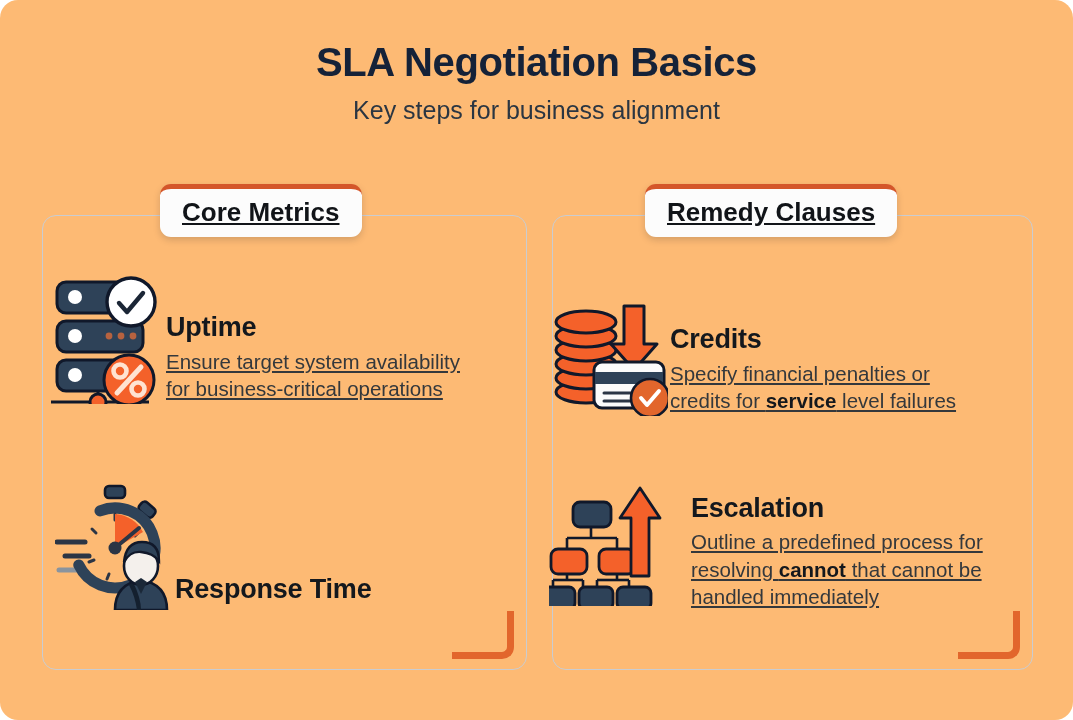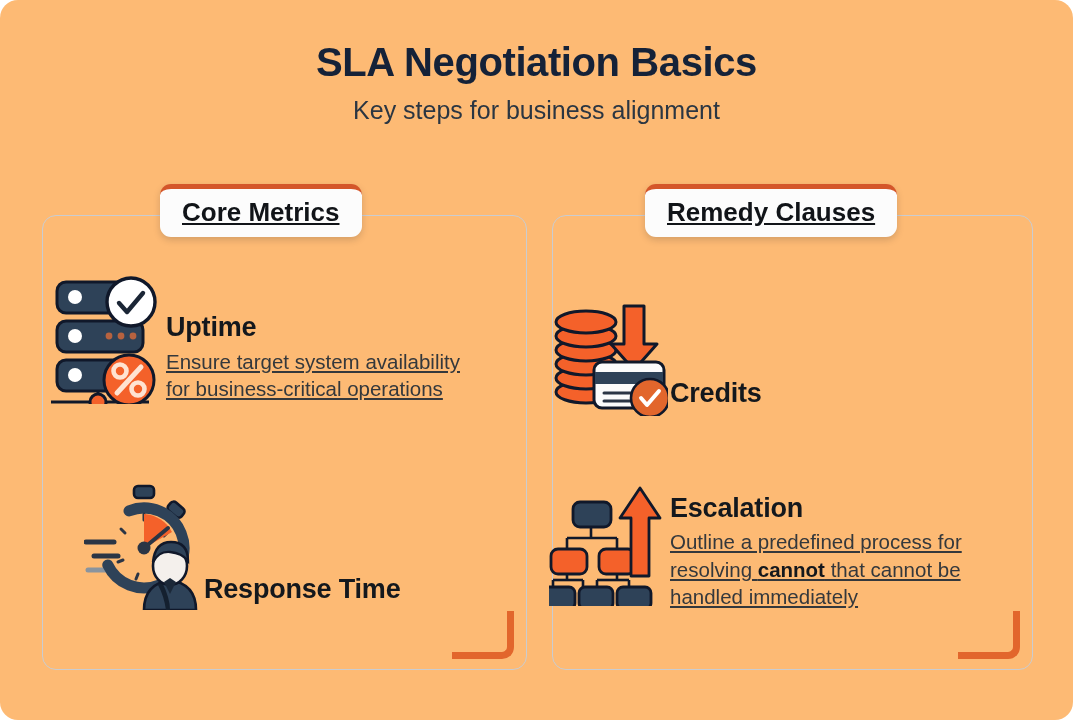--- a/index.html
+++ b/index.html
@@ -74,27 +74,27 @@
   }
   .item-desc{
     font-size:20.5px;color:#34383c;line-height:1.33;margin:0;
     font-weight:normal;
     text-decoration:underline;
   }
   .item-desc b{font-weight:bold;color:#14181d;}
 
   
   #item-uptime      {left:44px; top:270px; width:440px;}
-  #item-response    {left:44px; top:478px; width:460px;padding-left:38px;}
+  #item-response    {left:53px; top:478px; width:460px;}
   #item-credits     {left:548px;top:270px; width:450px;margin-top:12px;}
   #item-escalation  {left:548px;top:478px; width:450px;}
   #item-uptime .txt     {width:300px;}
   #item-response .txt   {width:330px;}
   #item-credits .txt    {width:320px;}
-  #item-escalation .txt {width:320px;}
+  #item-escalation .txt {width:320px;margin-left:21px;}
 </style>
 </head>
 <body>
 
 <div class="canvas">
 
   <div class="header">
     <h1 class="title">SLA Negotiation Basics</h1>
     <p class="subtitle">Key steps for business alignment</p>
   </div>
@@ -200,20 +200,21 @@
         <rect x="45" y="84" width="68" height="12" fill="#2e4258"></rect>
         <line x1="54" y1="105" x2="88" y2="105" stroke="#2b3545" stroke-width="3" stroke-linecap="round"></line>
         <line x1="54" y1="113" x2="80" y2="113" stroke="#2b3545" stroke-width="3" stroke-linecap="round"></line>
 
         <circle cx="100" cy="110" r="19" fill="#e2662c" stroke="#10182a" stroke-width="2.6"></circle>
         <path d="M91 110 l6 7 l12 -14" fill="none" stroke="#ffffff" stroke-width="4" stroke-linecap="round" stroke-linejoin="round"></path>
       </svg>
     </div>
     <div class="txt">
       <div class="item-title">Credits</div>
+      <div class="item-desc">Specify financial penalties or credits for <b>service</b> level failures</div>
     </div>
   </div>
 
   <div class="item" id="item-escalation">
     <div class="icon-wrap">
       <svg width="120" height="122" viewBox="0 0 120 122" aria-hidden="true">
 
         <g stroke="#10182a" stroke-width="2.6" fill="none">
           <line x1="42" y1="42" x2="42" y2="54"></line>
           <line x1="18" y1="54" x2="68" y2="54"></line>

